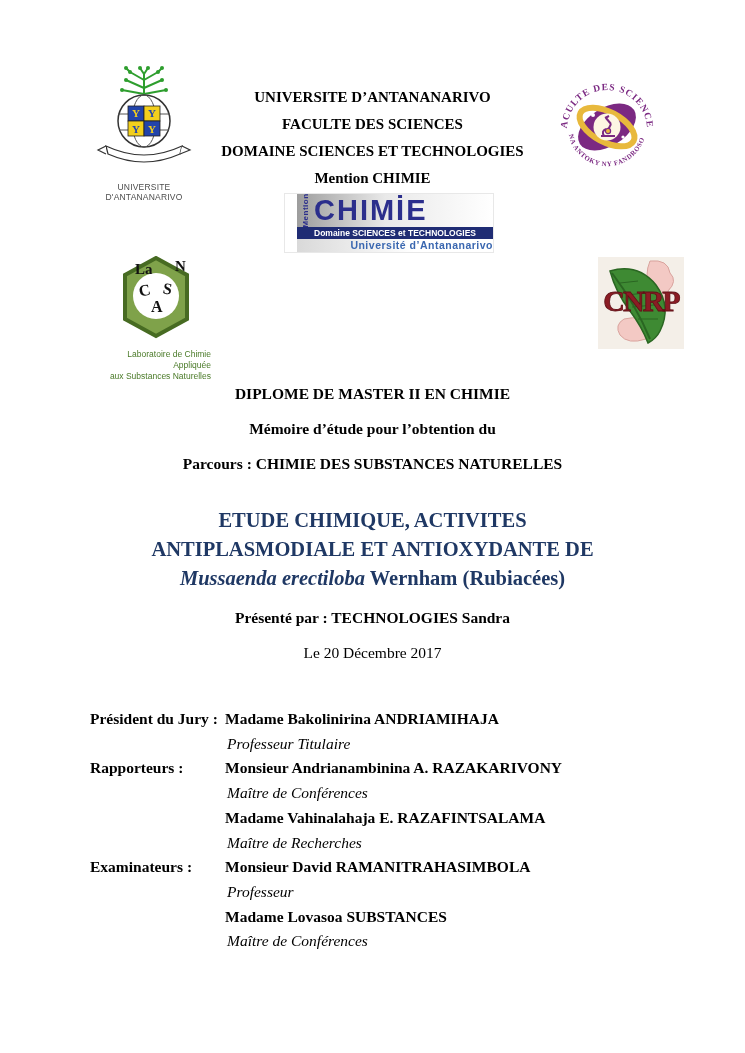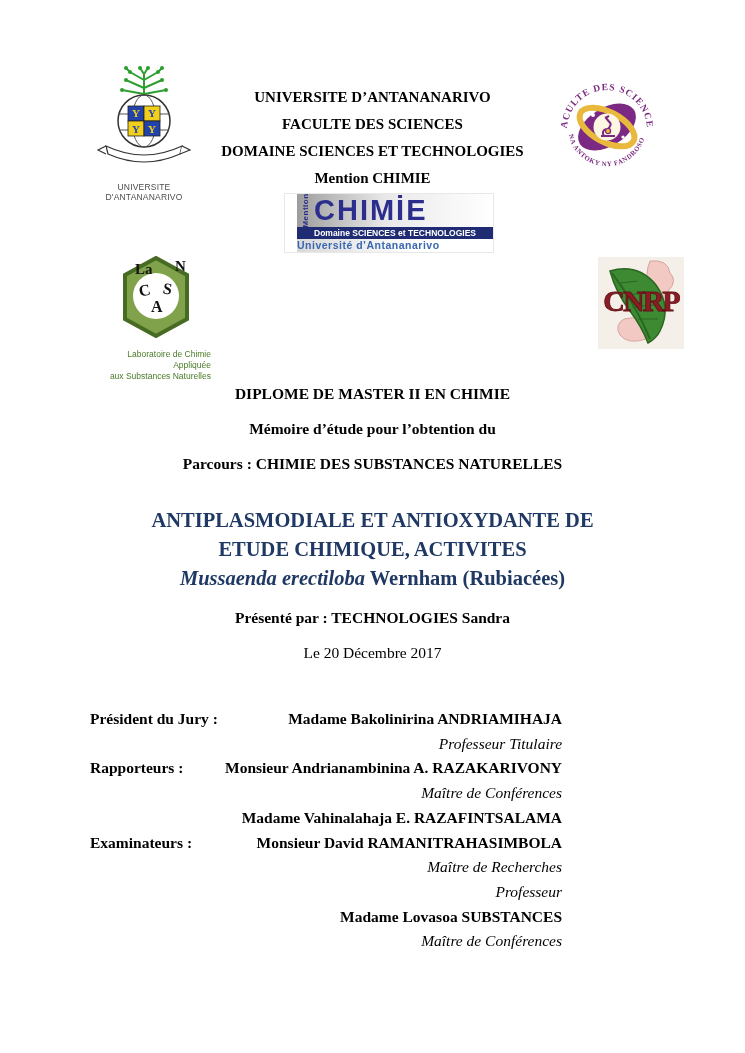--- a/index.html
+++ b/index.html
@@ -33,38 +33,38 @@
     position:absolute;left:17px;top:0px;
     font-family:"Liberation Sans",sans-serif;font-weight:bold;font-size:29px;line-height:33px;
     color:#2b2e8c;letter-spacing:2px;
   }
   .chimie-band{
     height:12px;background:#1f2c74;color:#ffffff;text-align:center;
     font-family:"Liberation Sans",sans-serif;font-weight:bold;font-size:8.5px;line-height:12px;white-space:nowrap;
   }
   .chimie-univ{
     height:13px;background:linear-gradient(90deg,#d9d9d9,#ffffff 60%);
-    color:#3a67b0;text-align:left;
+    color:#3a67b0;text-align:right;
     font-family:"Liberation Sans",sans-serif;font-weight:bold;font-size:10.5px;line-height:13px;letter-spacing:.5px;
   }
 
   
   .lacs{position:absolute;left:97px;top:256px;width:114px;text-align:right;}
   .lacs-caption{font-family:"Liberation Sans",sans-serif;font-size:8.5px;line-height:11px;color:#4a7a28;margin-top:1px;}
   .cnarp{position:absolute;left:562px;top:257px;width:86px;padding-left:36px;}
 
   
   .degree-block{position:absolute;left:0;right:0;top:376px;text-align:center;font-weight:bold;font-size:15.5px;line-height:35px;}
   .title-block{position:absolute;left:0;right:0;top:506px;text-align:center;font-weight:bold;font-size:20.5px;line-height:29px;color:#1f3864;}
   .presented{position:absolute;left:0;right:0;top:609px;text-align:center;font-weight:bold;font-size:15.5px;}
   .defense-date{position:absolute;left:0;right:0;top:644px;text-align:center;font-size:15.5px;}
 
   
   .jury{position:absolute;left:90px;top:707px;font-size:15.5px;line-height:24.7px;}
-  .jury-line{display:flex;justify-content:space-between;}
+  .jury-line{display:flex;}
   .jury-label{width:135px;flex:0 0 135px;font-weight:bold;}
   .jury-name{font-weight:bold;}
   .jury-title{font-style:italic;padding-left:2px;}
 </style>
 </head>
 <body>
 
 <div class="page">
 
   <div class="crest-left">
@@ -203,22 +203,22 @@
     </svg>
   </div>
 
   <div class="degree-block">
     <div>DIPLOME DE MASTER II EN CHIMIE</div>
     <div>Mémoire d’étude pour l’obtention du</div>
     <div>Parcours : CHIMIE DES SUBSTANCES NATURELLES</div>
   </div>
 
   <div class="title-block">
+    <div>ETUDE CHIMIQUE, ACTIVITES</div>
     <div>ANTIPLASMODIALE ET ANTIOXYDANTE DE</div>
-    <div>ETUDE CHIMIQUE, ACTIVITES</div>
     <div><i>Mussaenda erectiloba</i><span> Wernham (Rubiacées)</span></div>
   </div>
 
   <div class="presented">Présenté par : TECHNOLOGIES Sandra</div>
   <div class="defense-date">Le 20 Décembre 2017</div>
 
   <div class="jury">
     <div class="jury-line">
       <span class="jury-label">Président du Jury :</span>
       <span class="jury-name">Madame Bakolinirina ANDRIAMIHAJA</span>
@@ -233,29 +233,29 @@
     </div>
     <div class="jury-line">
       <span class="jury-label"></span>
       <span class="jury-title">Maître de Conférences</span>
     </div>
     <div class="jury-line">
       <span class="jury-label"></span>
       <span class="jury-name">Madame Vahinalahaja E. RAZAFINTSALAMA</span>
     </div>
     <div class="jury-line">
+      <span class="jury-label"></span>
+      <span class="jury-title">Maître de Recherches</span>
+    </div>
+    <div class="jury-line">
       <span class="jury-label">Examinateurs :</span>
       <span class="jury-name">Monsieur David RAMANITRAHASIMBOLA</span>
     </div>
     <div class="jury-line">
       <span class="jury-label"></span>
-      <span class="jury-title">Maître de Recherches</span>
-    </div>
-    <div class="jury-line">
-      <span class="jury-label"></span>
       <span class="jury-title">Professeur</span>
     </div>
     <div class="jury-line">
       <span class="jury-label"></span>
       <span class="jury-name">Madame Lovasoa SUBSTANCES</span>
     </div>
     <div class="jury-line">
       <span class="jury-label"></span>
       <span class="jury-title">Maître de Conférences</span>
     </div>

